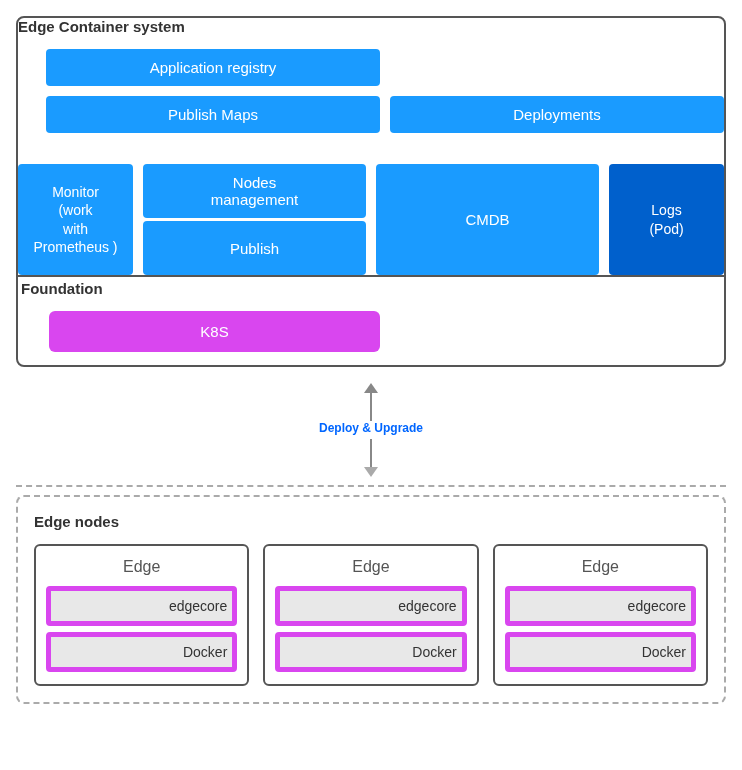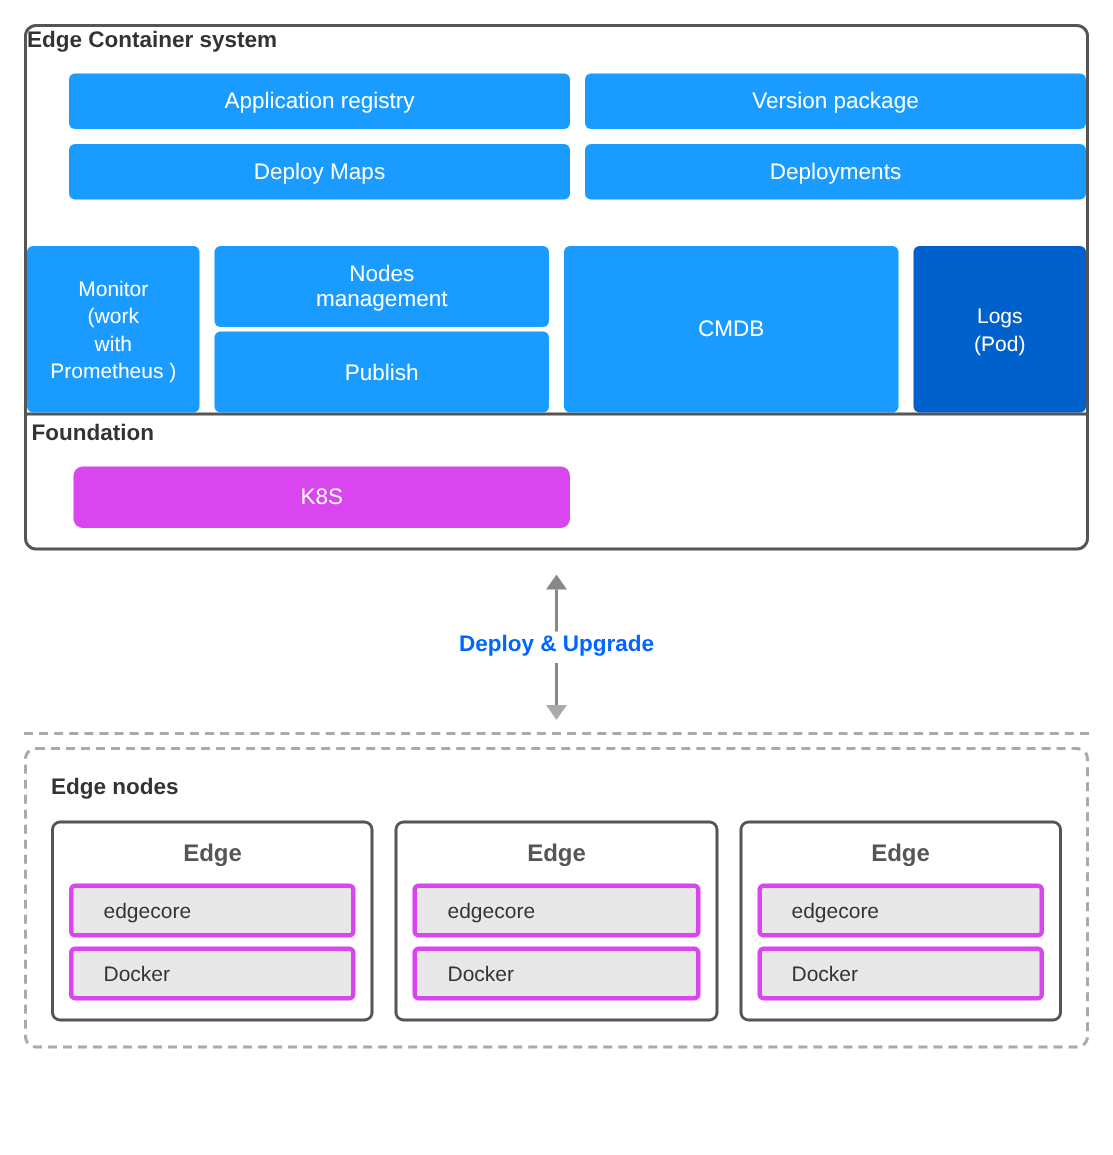--- a/index.html
+++ b/index.html
@@ -97,21 +97,21 @@
     .arrow-section {
       display: flex;
       flex-direction: column;
       align-items: center;
       padding: 16px 0 0 0;
       position: relative;
     }
     .arrow-label {
       color: #0066ff;
       font-weight: bold;
-      font-size: 15px;
+      font-size: 12px;
       margin-bottom: 4px;
     }
     .arrow-line {
       display: flex;
       flex-direction: column;
       align-items: center;
     }
     .arrow-shaft {
       width: 2px;
       height: 28px;
@@ -153,34 +153,34 @@
       margin-top: 12px;
     }
     .edge-node-box {
       border: 2px solid #555;
       border-radius: 6px;
       padding: 12px 10px;
       background: #fff;
     }
     .edge-node-title {
       font-size: 16px;
-      font-weight: bold;
+      font-weight: normal;
       color: #555;
       text-align: center;
       margin-bottom: 10px;
     }
     .edge-inner-btn {
       background: #e8e8e8;
-      border: 3px solid #d946ef;
-      border-radius: 4px;
-      text-align: left;
+      border: 5px solid #d946ef;
+      border-radius: 4px;
+      text-align: right;
       font-size: 14px;
       font-weight: 500;
       color: #333;
-      padding: 7px 20px;
+      padding: 7px 5px;
       margin-bottom: 6px;
     }
     .edge-inner-btn:last-child {
       margin-bottom: 0;
     }
 
     .full-border-wrap {
       border: 2px solid #555;
       border-radius: 8px;
     }
@@ -197,25 +197,24 @@
 
 <div class="diagram">
 
   <div class="full-border-wrap">
 
     <div class="ecs-inner">
       <div class="section-title">Edge Container system</div>
 
       <div class="grid-row row-2col">
         <div class="blue-btn">Application registry</div>
-        <div class="blue-btn">Version package</div>
       </div>
 
       <div class="grid-row row-2col">
-        <div class="blue-btn">Deploy Maps</div>
+        <div class="blue-btn">Publish Maps</div>
         <div class="blue-btn">Deployments</div>
       </div>
 
       <div class="bottom-row">
 
         <div class="monitor-btn">
           Monitor<br>(work<br>with<br>Prometheus )
         </div>
 
         <div class="middle-col">

